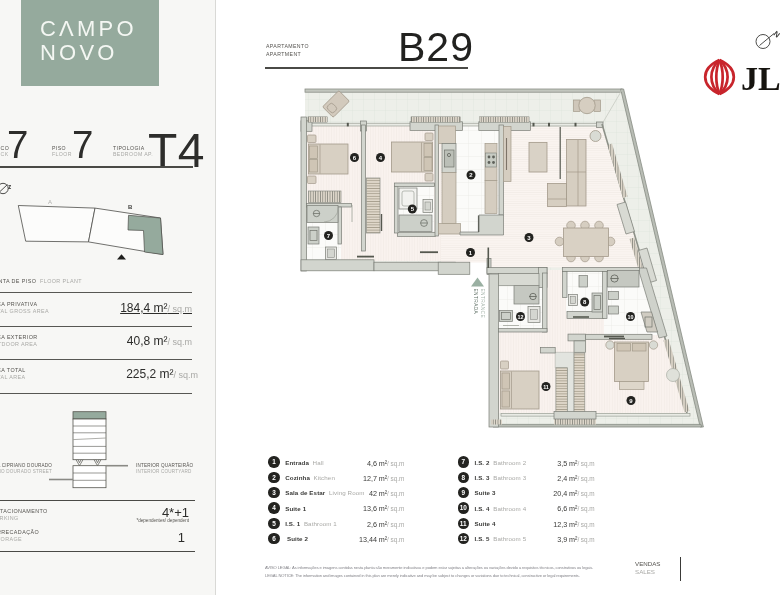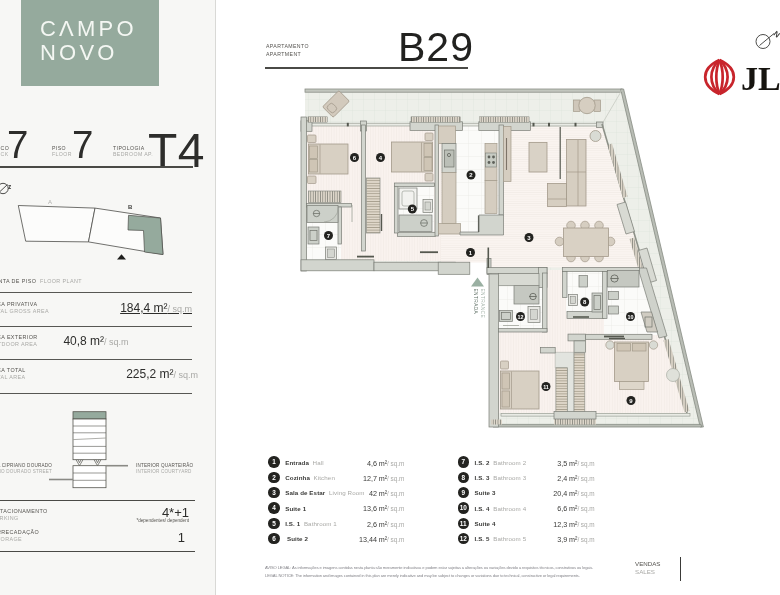--- a/index.html
+++ b/index.html
@@ -59,21 +59,21 @@
 <div class="abs" style="left:0;top:292px;width:192px;height:1px;background:#575753;"></div>
 
 <div class="abs" style="left:-11px;top:301px;font-size:5.4px;letter-spacing:.4px;color:#55534f;line-height:7px;">ÁREA PRIVATIVA<br><span class="g">TOTAL GROSS AREA</span></div>
 
 <div class="abs" style="left:0px;top:301px;width:192px;text-align:right;font-size:12px;color:#2d2d2b;text-decoration:underline;">184,4 m²<span class="g" style="font-size:9px;">/ sq.m</span></div>
 
 <div class="abs" style="left:0;top:325.5px;width:192px;height:1px;background:#575753;"></div>
 
 <div class="abs" style="left:-11px;top:334px;font-size:5.4px;letter-spacing:.4px;color:#55534f;line-height:7px;">ÁREA EXTERIOR<br><span class="g">OUTDOOR AREA</span></div>
 
-<div class="abs" style="left:0px;top:334px;width:192px;text-align:center;font-size:12px;color:#2d2d2b;">40,8 m²<span class="g" style="font-size:9px;">/ sq.m</span></div>
+<div class="abs" style="left:0px;top:334px;width:192px;text-align:right;font-size:12px;color:#2d2d2b;">40,8 m²<span class="g" style="font-size:9px;">/ sq.m</span></div>
 
 <div class="abs" style="left:0;top:359px;width:192px;height:1px;background:#575753;"></div>
 
 <div class="abs" style="left:-11px;top:367px;font-size:5.4px;letter-spacing:.4px;color:#55534f;line-height:7px;">ÁREA TOTAL<br><span class="g">TOTAL AREA</span></div>
 
 <div class="abs" style="left:0px;top:367px;width:192px;text-align:right;font-size:12px;color:#2d2d2b;margin-left:6px;">225,2 m²<span class="g" style="font-size:9px;">/ sq.m</span></div>
 
 <div class="abs" style="left:0;top:392.5px;width:192px;height:1px;background:#575753;"></div>
 
 <svg class="abs" style="left:40px;top:405px;" width="140" height="85" viewBox="0 0 140 85">

